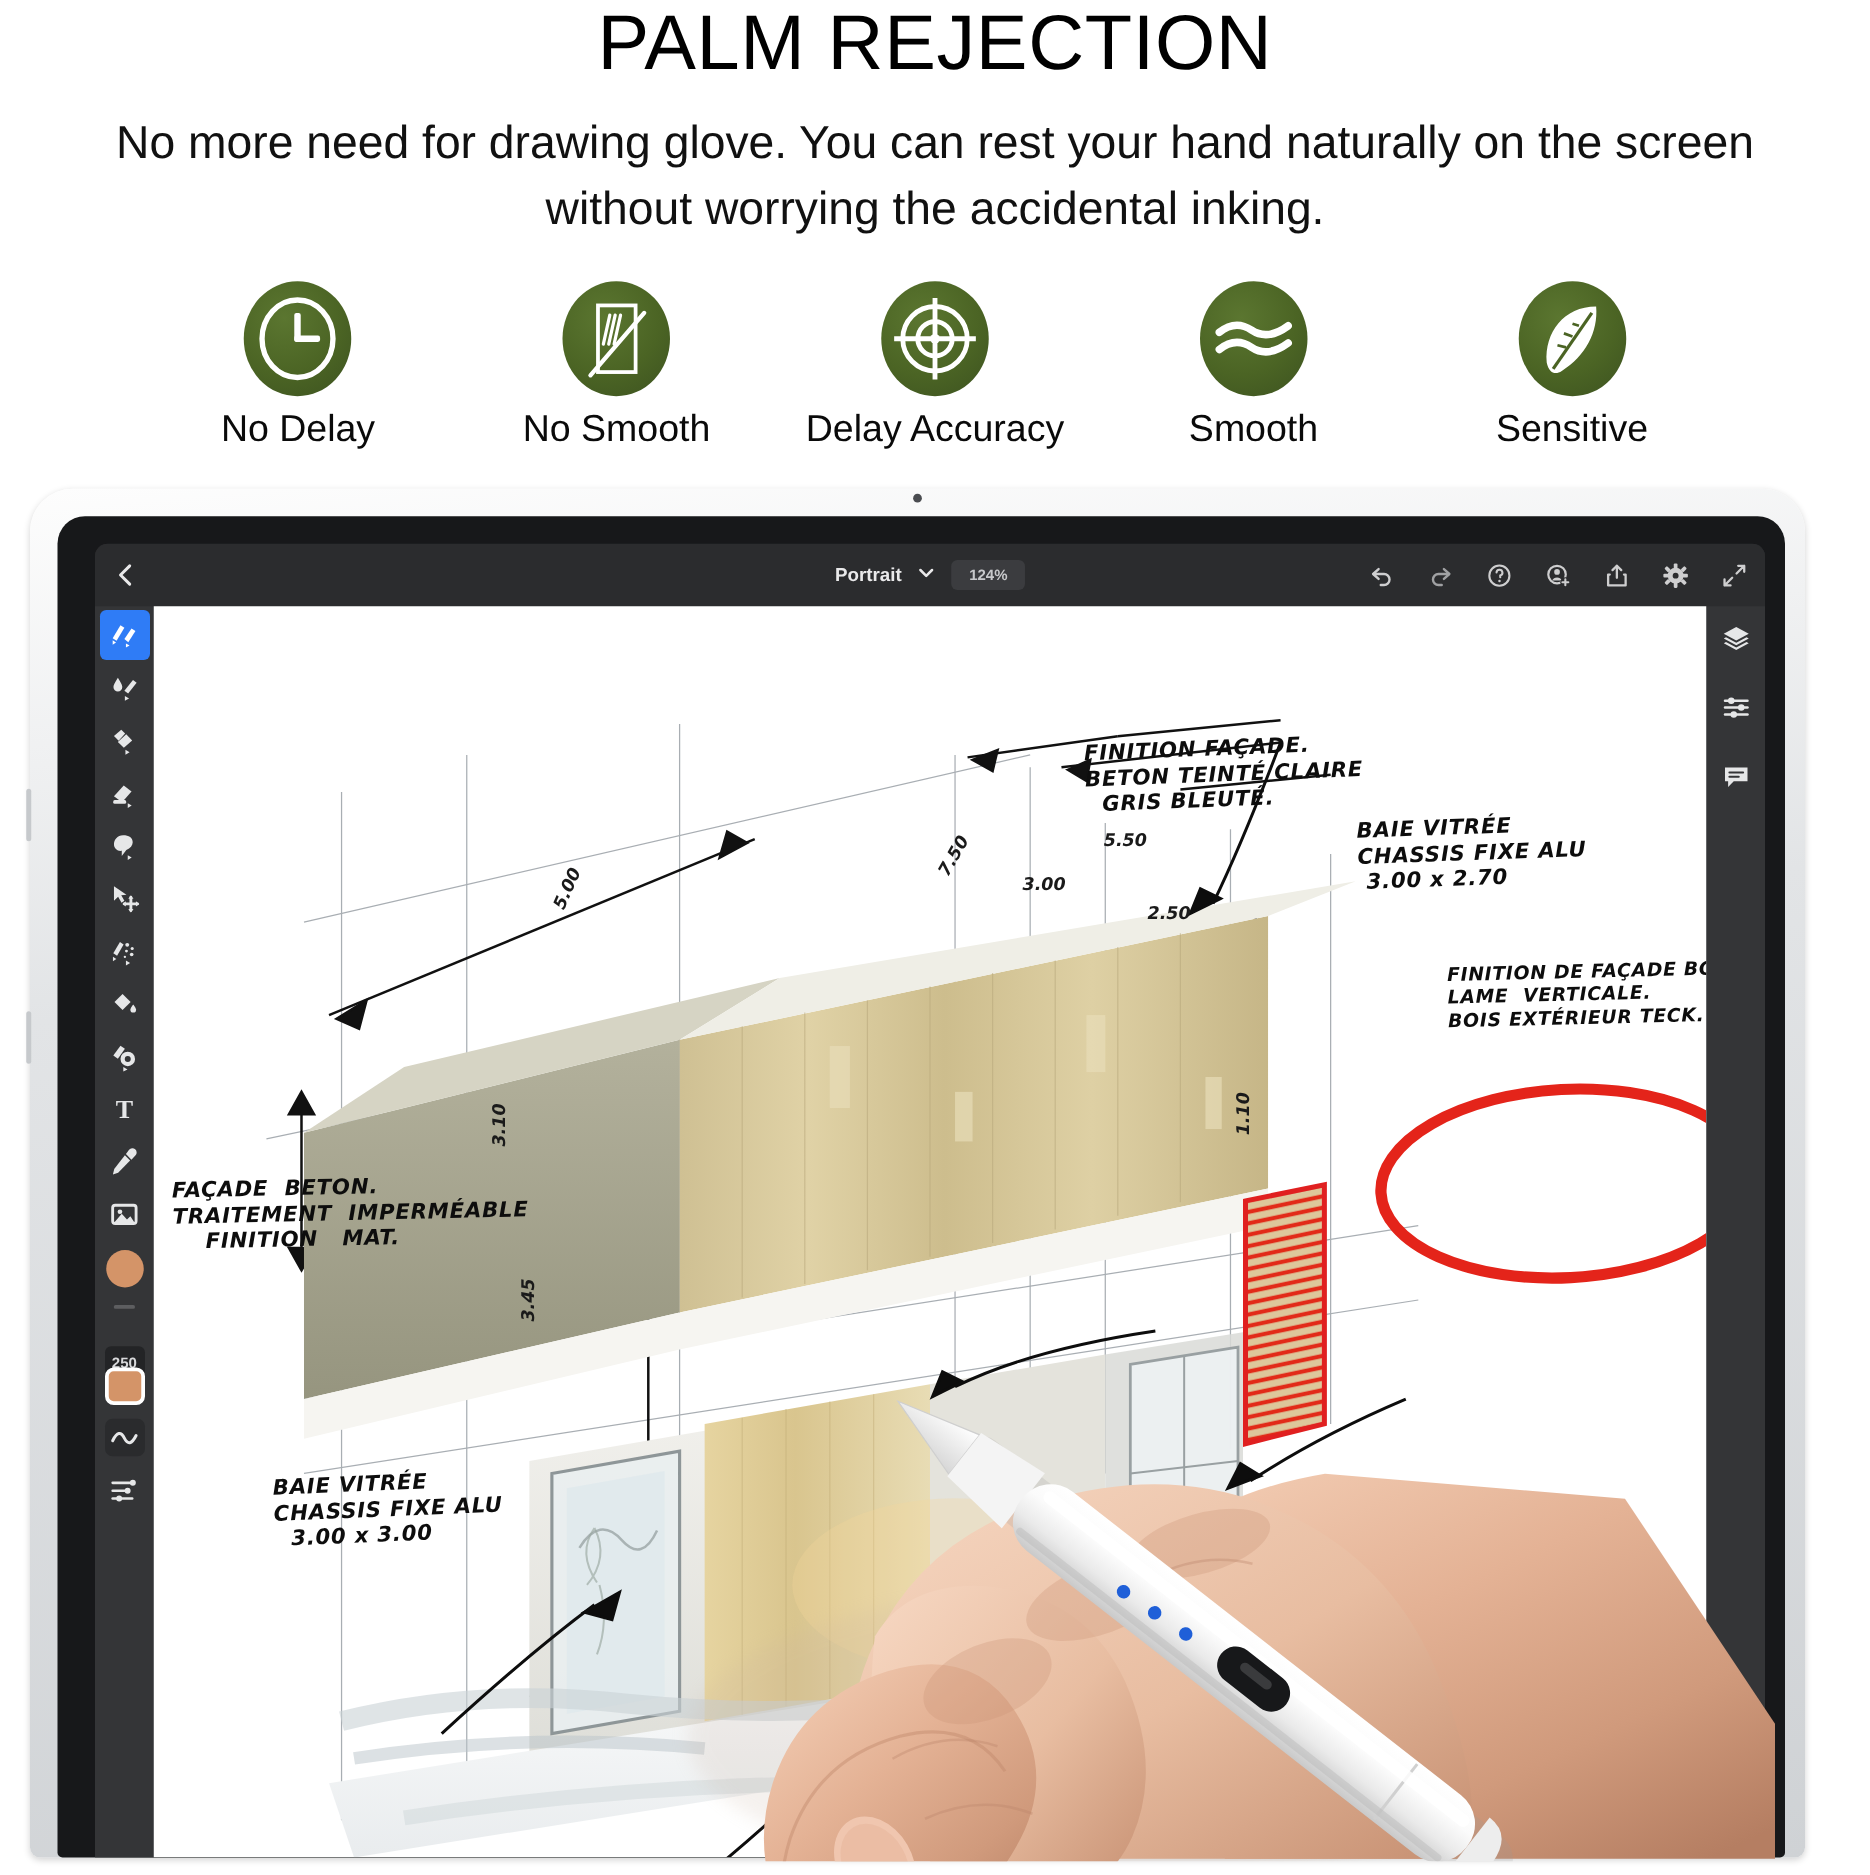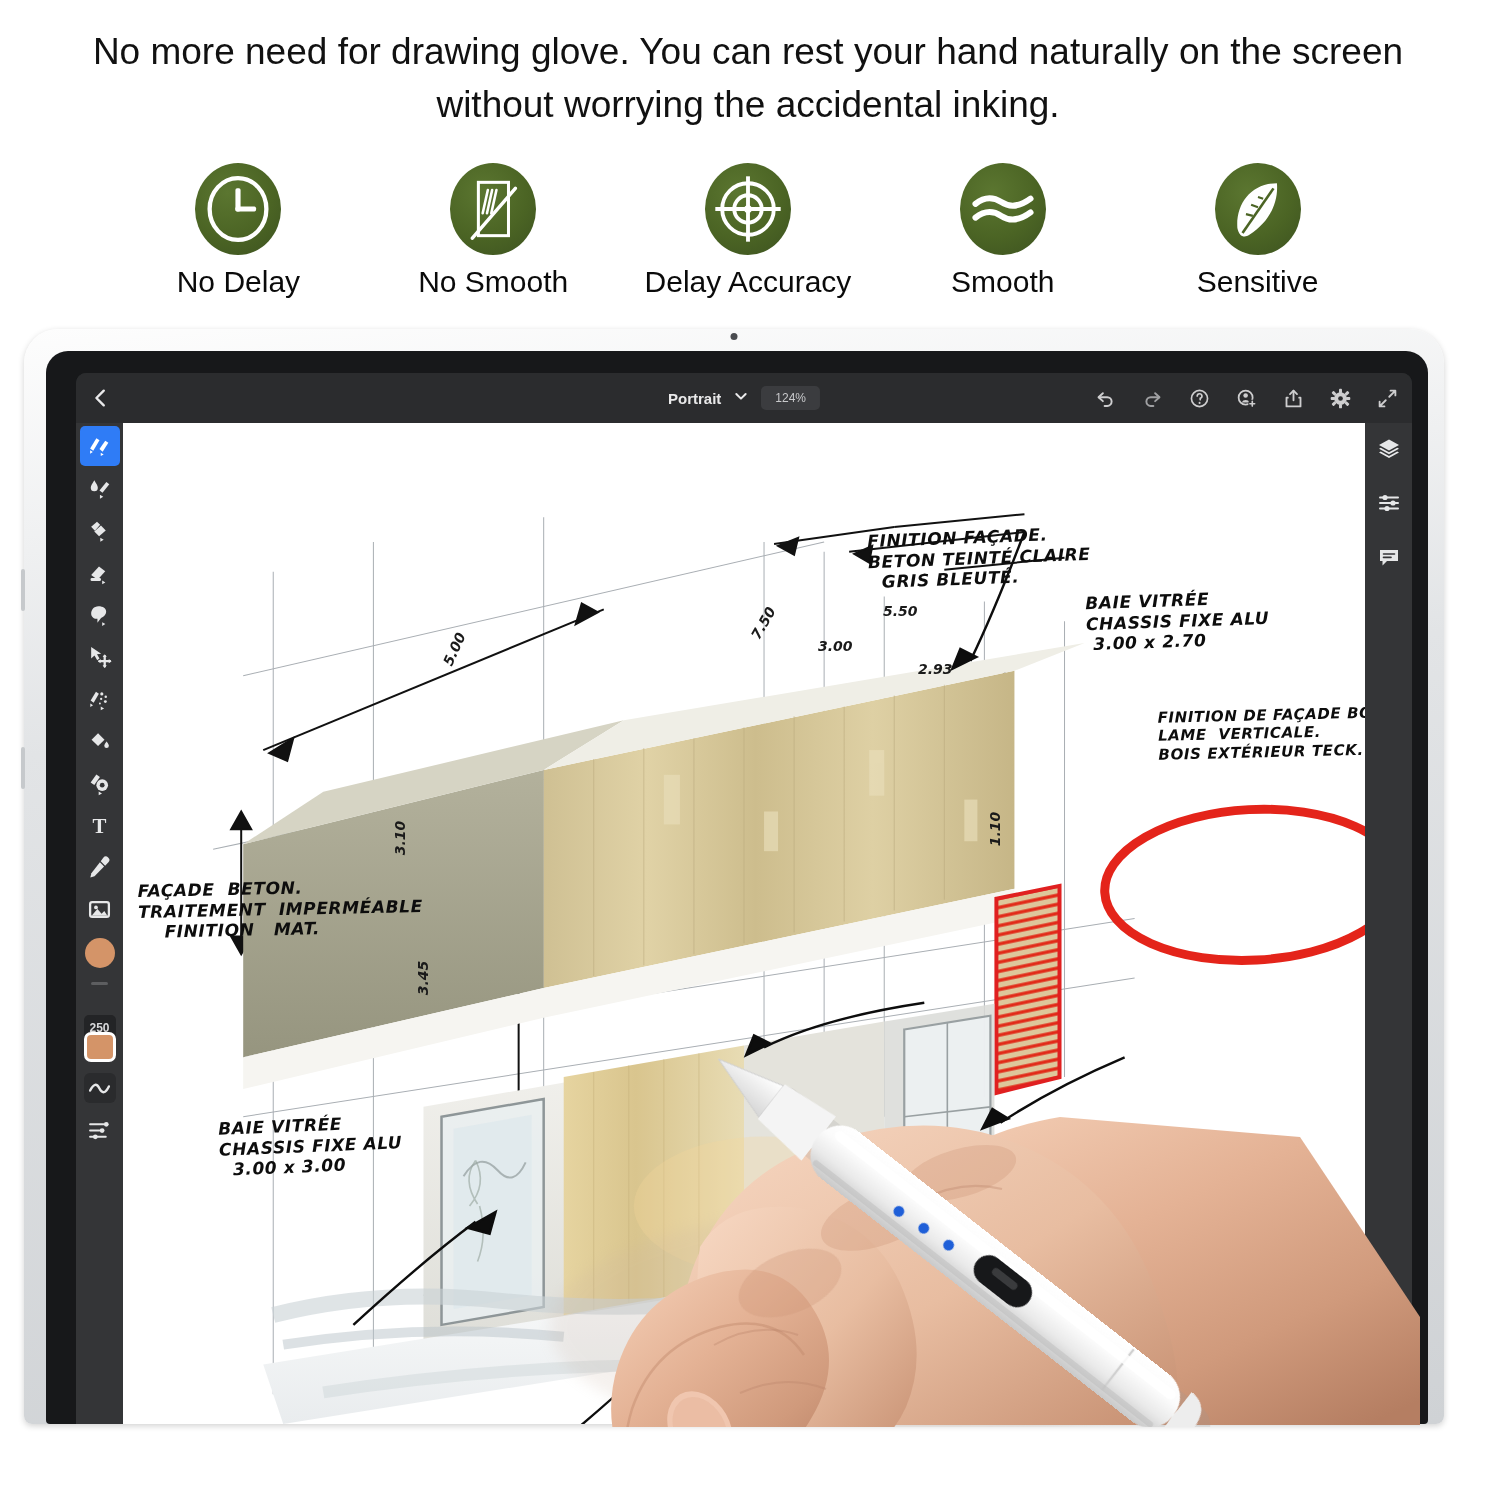--- a/index.html
+++ b/index.html
@@ -65,21 +65,21 @@
     position: relative; height: 50px; background: #2b2c2e;
     display: flex; align-items: center;
   }
   #back-chevron { margin-left: 14px; width: 22px; height: 22px; }
   #doc-center {
     position: absolute; left: 50%; transform: translateX(-50%);
     display: flex; align-items: center; gap: 12px;
   }
   #doc-name { color: #e9e9ea; font-size: 15px; font-weight: bold; }
   #zoom-chip {
-    background: #3b3c3f; color: #c8c9cb; font-size: 12px; font-weight: normal;
+    background: #3b3c3f; color: #c8c9cb; font-size: 12px; font-weight: bold;
     padding: 5px 14px; border-radius: 5px;
   }
   #topbar-right {
     position: absolute; right: 14px; display: flex; align-items: center; gap: 26px;
   }
   .tb-ico { width: 21px; height: 21px; opacity: .92; }
 
   
   #appbody { position: absolute; top: 50px; left: 0; right: 0; bottom: 0; display: flex; }
   #lefttools {
@@ -132,20 +132,21 @@
   .vol-btn { position: absolute; background: #c6c9cc; border-radius: 2px; }
   #cam-dot {
     position: absolute; left: 50%; top: 4px; transform: translateX(-50%);
     width: 7px; height: 7px; background: #4a4c50; border-radius: 50%;
   }
 </style>
 </head>
 <body>
 
 <div id="header">
+  <div id="hero-title">PALM REJECTION</div>
   <div id="hero-sub">No more need for drawing glove. You can rest your hand naturally on the screen without worrying the accidental inking.</div>
 </div>
 
 <div id="features">
 
   <div class="feature">
     <div class="feat-badge" style="background:radial-gradient(circle at 38% 32%, #5b7630 0%, #4b6424 55%, #3c5220 100%);">
       <svg viewBox="0 0 100 100" width="86" height="92">
         <ellipse cx="50" cy="50" rx="33" ry="36" fill="none" stroke="#ffffff" stroke-width="5"></ellipse>
         <rect x="47" y="26" width="6" height="27" fill="#fff" rx="2"></rect>
@@ -611,21 +612,21 @@
 LAME  VERTICALE.
 BOIS EXTÉRIEUR TECK.</div>
 
               <div class="hw" style="left:600px; top:805px; font-size:16px; transform:rotate(-6deg);">3.2
 2.45 x</div>
 
               <div class="dim" style="left:314px;top:218px;transform:rotate(-66deg);">5.00</div>
               <div class="dim" style="left:623px;top:192px;transform:rotate(-60deg);">7.50</div>
               <div class="dim" style="left:760px;top:180px;">5.50</div>
               <div class="dim" style="left:695px;top:215px;">3.00</div>
-              <div class="dim" style="left:795px;top:238px;">2.93</div>
+              <div class="dim" style="left:795px;top:238px;">2.50</div>
               <div class="dim" style="left:260px;top:407px;transform:rotate(-90deg);">3.10</div>
               <div class="dim" style="left:283px;top:547px;transform:rotate(-90deg);">3.45</div>
               <div class="dim" style="left:855px;top:398px;transform:rotate(-90deg);">1.10</div>
             </div>
           </div>
 
           <div id="righttools">
             <div class="rt">
               <svg viewBox="0 0 24 24">
                   <g fill="#e6e7e8">

